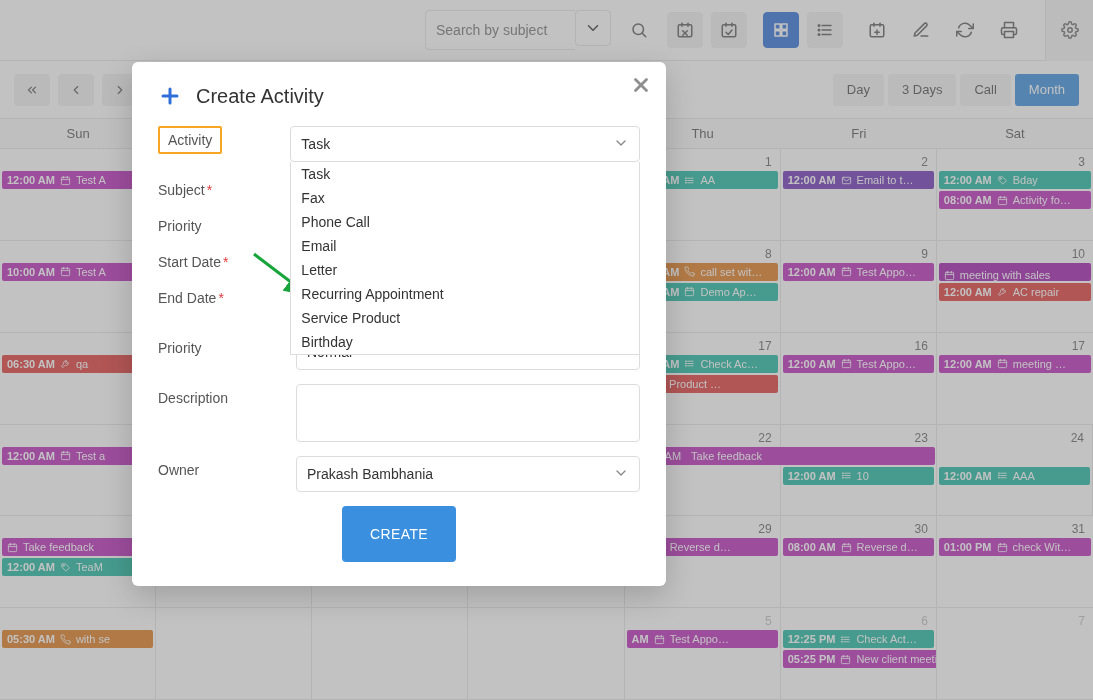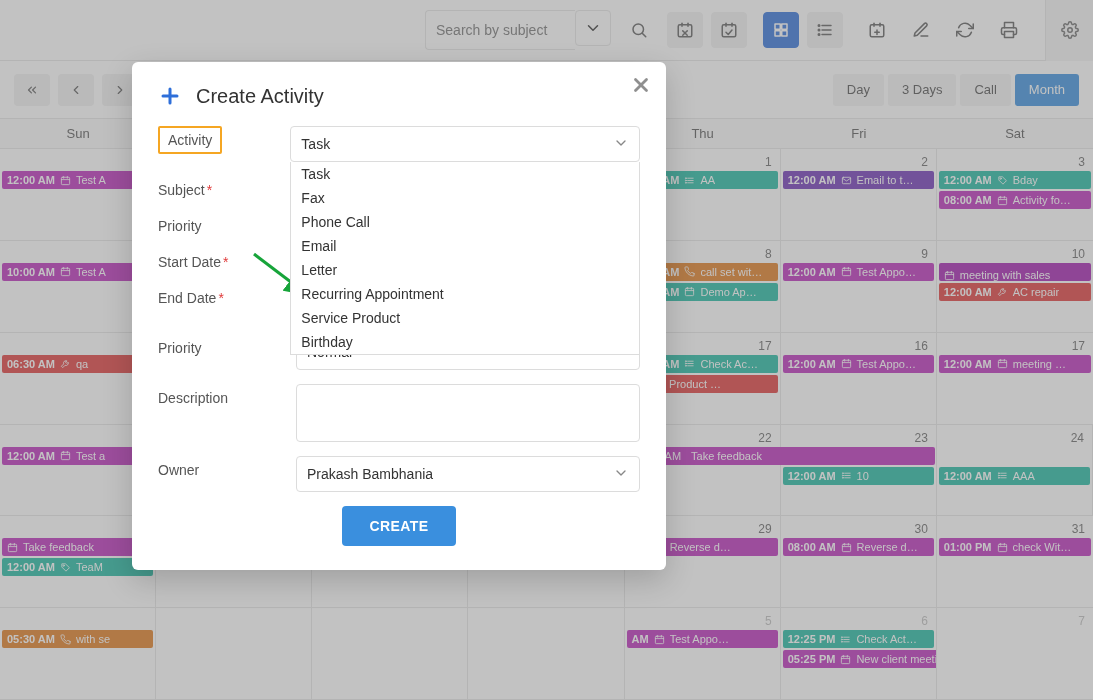--- a/index.html
+++ b/index.html
@@ -79,21 +79,21 @@
   .textarea{height:58px;padding:8px 10px;}
   .sel{display:flex;align-items:center;justify-content:space-between;}
   .sel .chev{color:#888;}
   .dateinp{display:flex;align-items:center;justify-content:space-between;color:#666;}
   .cal-icon{color:#888;}
   
   .dropdown{position:absolute;left:0;right:0;top:36px;border:1px solid #dcdcdc;border-top:none;background:#fff;z-index:3;}
   .opt{height:24px;display:flex;align-items:center;padding:0 10px;font-size:14px;color:#333;}
   .opt.hl{background:#2d7ef0;color:#fff;}
   .create-wrap{display:flex;justify-content:center;margin-top:8px;}
-  .create-btn{height:40px;padding:0 28px;border-radius:4px;background:#3a8fde;color:#fff;font-size:14px;font-weight:700;display:flex;align-items:center;letter-spacing:.4px;}
+  .create-btn{height:56px;padding:0 28px;border-radius:4px;background:#3a8fde;color:#fff;font-size:14px;font-weight:400;display:flex;align-items:center;letter-spacing:.4px;}
 
   
   .arrow-svg{position:absolute;pointer-events:none;}
 
   
   .ic{stroke:currentColor;fill:none;stroke-width:2;stroke-linecap:round;stroke-linejoin:round;}
 </style>
 </head>
 <body>
 

